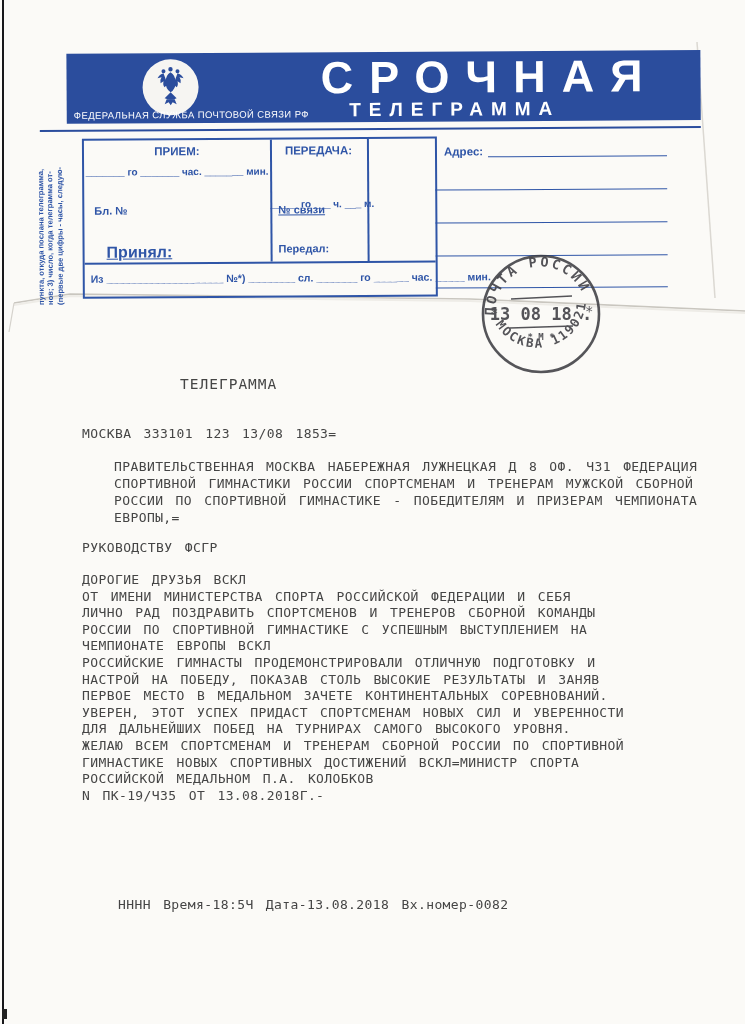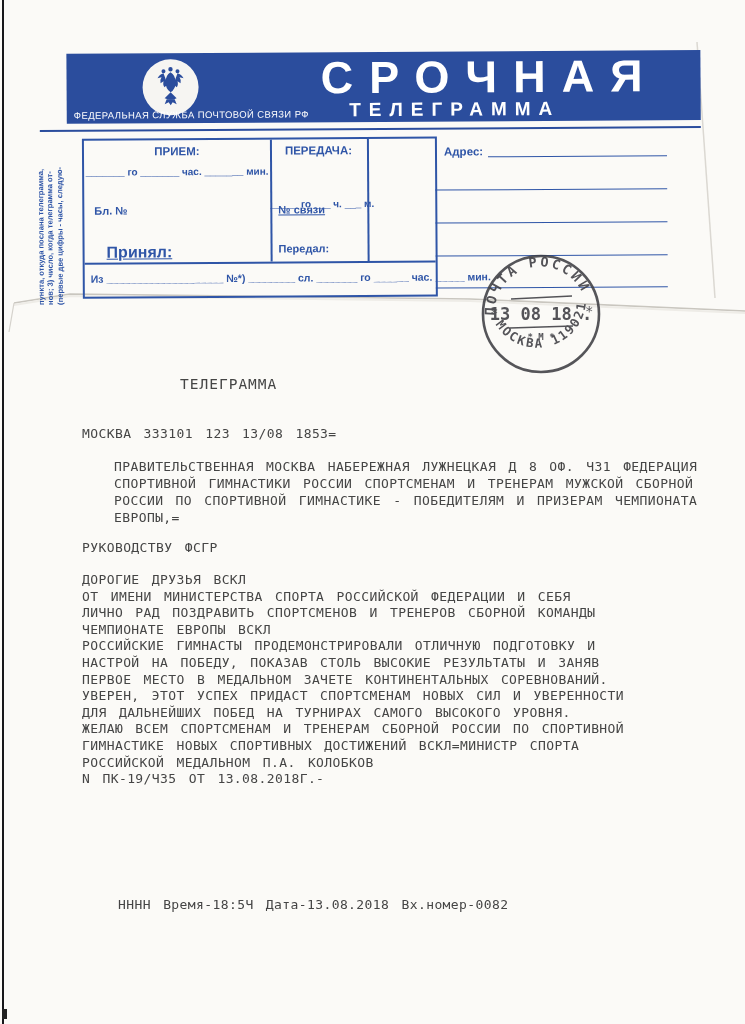--- a/index.html
+++ b/index.html
@@ -147,20 +147,21 @@
     <div>РОССИИ ПО СПОРТИВНОЙ ГИМНАСТИКЕ - ПОБЕДИТЕЛЯМ И ПРИЗЕРАМ ЧЕМПИОНАТА</div>
     <div>ЕВРОПЫ,=</div>
   </div>
 
   <div class="tw" style="left:82px;top:540px;">РУКОВОДСТВУ ФСГР</div>
 
   <div class="tw tw-body" style="left:82px;top:572px;">
     <div>ДОРОГИЕ ДРУЗЬЯ ВСКЛ</div>
     <div>ОТ ИМЕНИ МИНИСТЕРСТВА СПОРТА РОССИЙСКОЙ ФЕДЕРАЦИИ И СЕБЯ</div>
     <div>ЛИЧНО РАД ПОЗДРАВИТЬ СПОРТСМЕНОВ И ТРЕНЕРОВ СБОРНОЙ КОМАНДЫ</div>
+    <div>РОССИИ ПО СПОРТИВНОЙ ГИМНАСТИКЕ С УСПЕШНЫМ ВЫСТУПЛЕНИЕМ НА</div>
     <div>ЧЕМПИОНАТЕ ЕВРОПЫ ВСКЛ</div>
     <div>РОССИЙСКИЕ ГИМНАСТЫ ПРОДЕМОНСТРИРОВАЛИ ОТЛИЧНУЮ ПОДГОТОВКУ И</div>
     <div>НАСТРОЙ НА ПОБЕДУ, ПОКАЗАВ СТОЛЬ ВЫСОКИЕ РЕЗУЛЬТАТЫ И ЗАНЯВ</div>
     <div>ПЕРВОЕ МЕСТО В МЕДАЛЬНОМ ЗАЧЕТЕ КОНТИНЕНТАЛЬНЫХ СОРЕВНОВАНИЙ.</div>
     <div>УВЕРЕН, ЭТОТ УСПЕХ ПРИДАСТ СПОРТСМЕНАМ НОВЫХ СИЛ И УВЕРЕННОСТИ</div>
     <div>ДЛЯ ДАЛЬНЕЙШИХ ПОБЕД НА ТУРНИРАХ САМОГО ВЫСОКОГО УРОВНЯ.</div>
     <div>ЖЕЛАЮ ВСЕМ СПОРТСМЕНАМ И ТРЕНЕРАМ СБОРНОЙ РОССИИ ПО СПОРТИВНОЙ</div>
     <div>ГИМНАСТИКЕ НОВЫХ СПОРТИВНЫХ ДОСТИЖЕНИЙ ВСКЛ=МИНИСТР СПОРТА</div>
     <div>РОССИЙСКОЙ МЕДАЛЬНОМ П.А. КОЛОБКОВ</div>
     <div>N ПК-19/Ч35 ОТ 13.08.2018Г.-</div>

